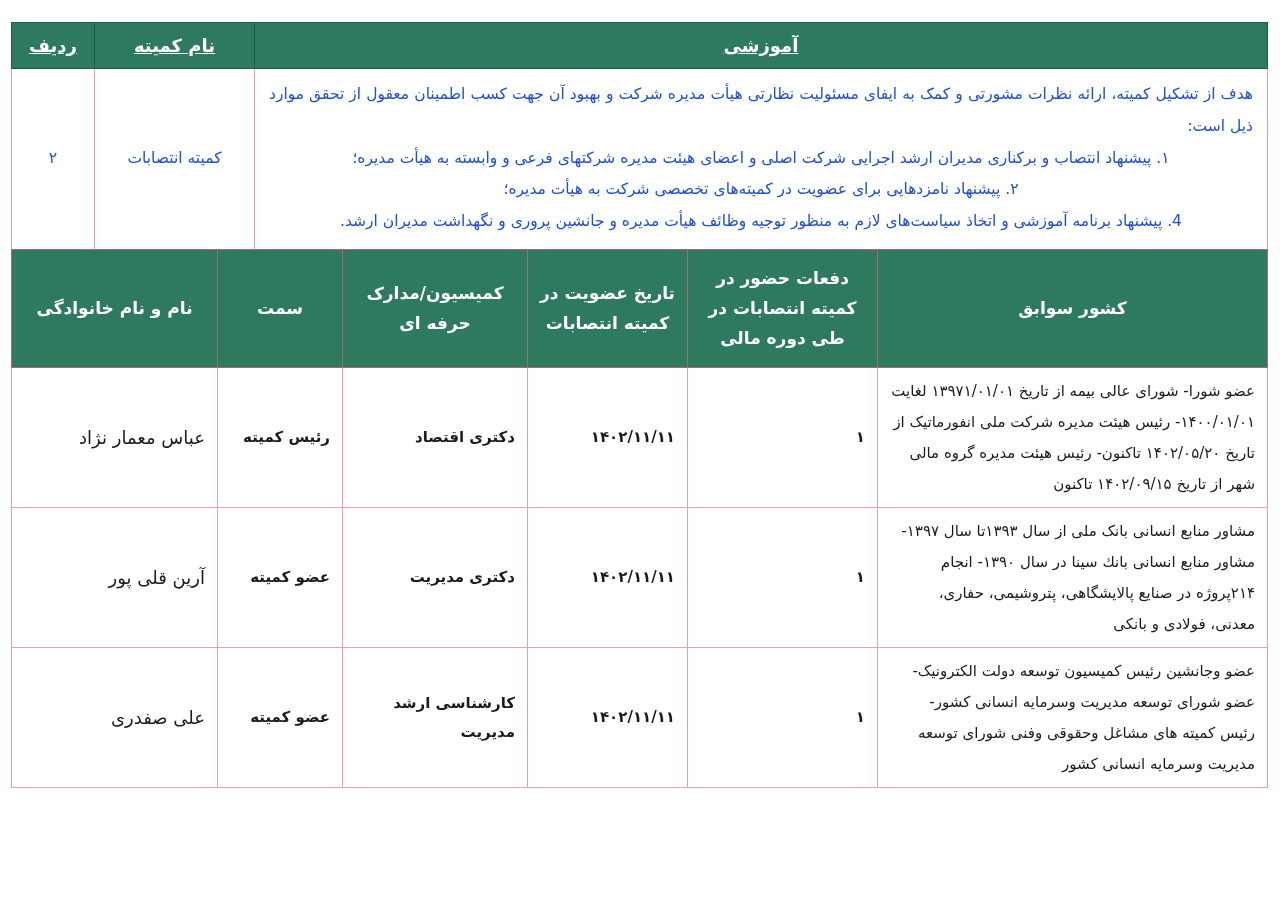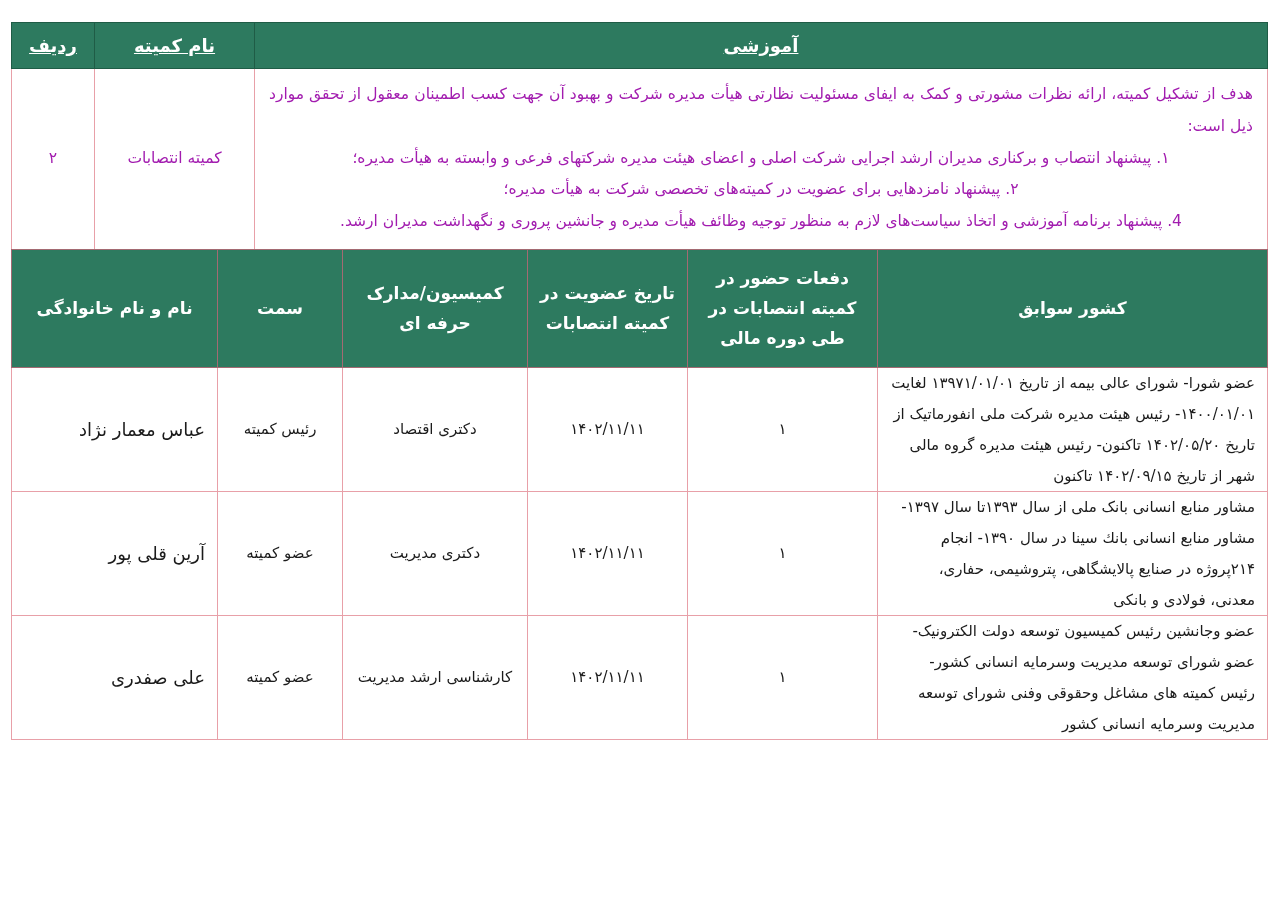--- a/index.html
+++ b/index.html
@@ -45,21 +45,21 @@
     padding: 9px 6px;
     border: 1px solid #1f5c46;
     line-height: 1.5;
     text-decoration: underline;
   }
   .tbl-goals td {
     border: 1px solid #e8a0a8;
     vertical-align: top;
     padding: 10px 14px 12px 14px;
     font-size: 15.5px;
-    color: #a21caf;
+    color: #1d4ed8;
     line-height: 2.05;
   }
   .tbl-goals td.c-goals {
     text-align: right;
   }
   .tbl-goals td.c-name,
   .tbl-goals td.c-row {
     text-align: center;
     vertical-align: middle;
     white-space: nowrap;
@@ -90,29 +90,30 @@
     padding: 14px 8px;
     border: 1px solid #a36a72;
     line-height: 1.75;
     vertical-align: middle;
   }
   .tbl-members td {
     border: 1px solid #e8a0a8;
     font-size: 15px;
     color: #1b1b1b;
     vertical-align: middle;
-    padding: 0 12px;
+    padding: 8px 12px;
     line-height: 1.95;
   }
   .tbl-members td.c-summary {
     text-align: right;
     line-height: 2.05;
   }
   .tbl-members td.c-mid {
-    text-align: center;
+    text-align: right;
+    font-weight: bold;
   }
   .tbl-members td.c-person {
     text-align: right;
     font-size: 18px;
   }
   .col-summary { width: 390px; }
   .col-attend  { width: 190px; }
   .col-date    { width: 160px; }
   .col-edu     { width: 185px; }
   .col-role    { width: 125px; }

